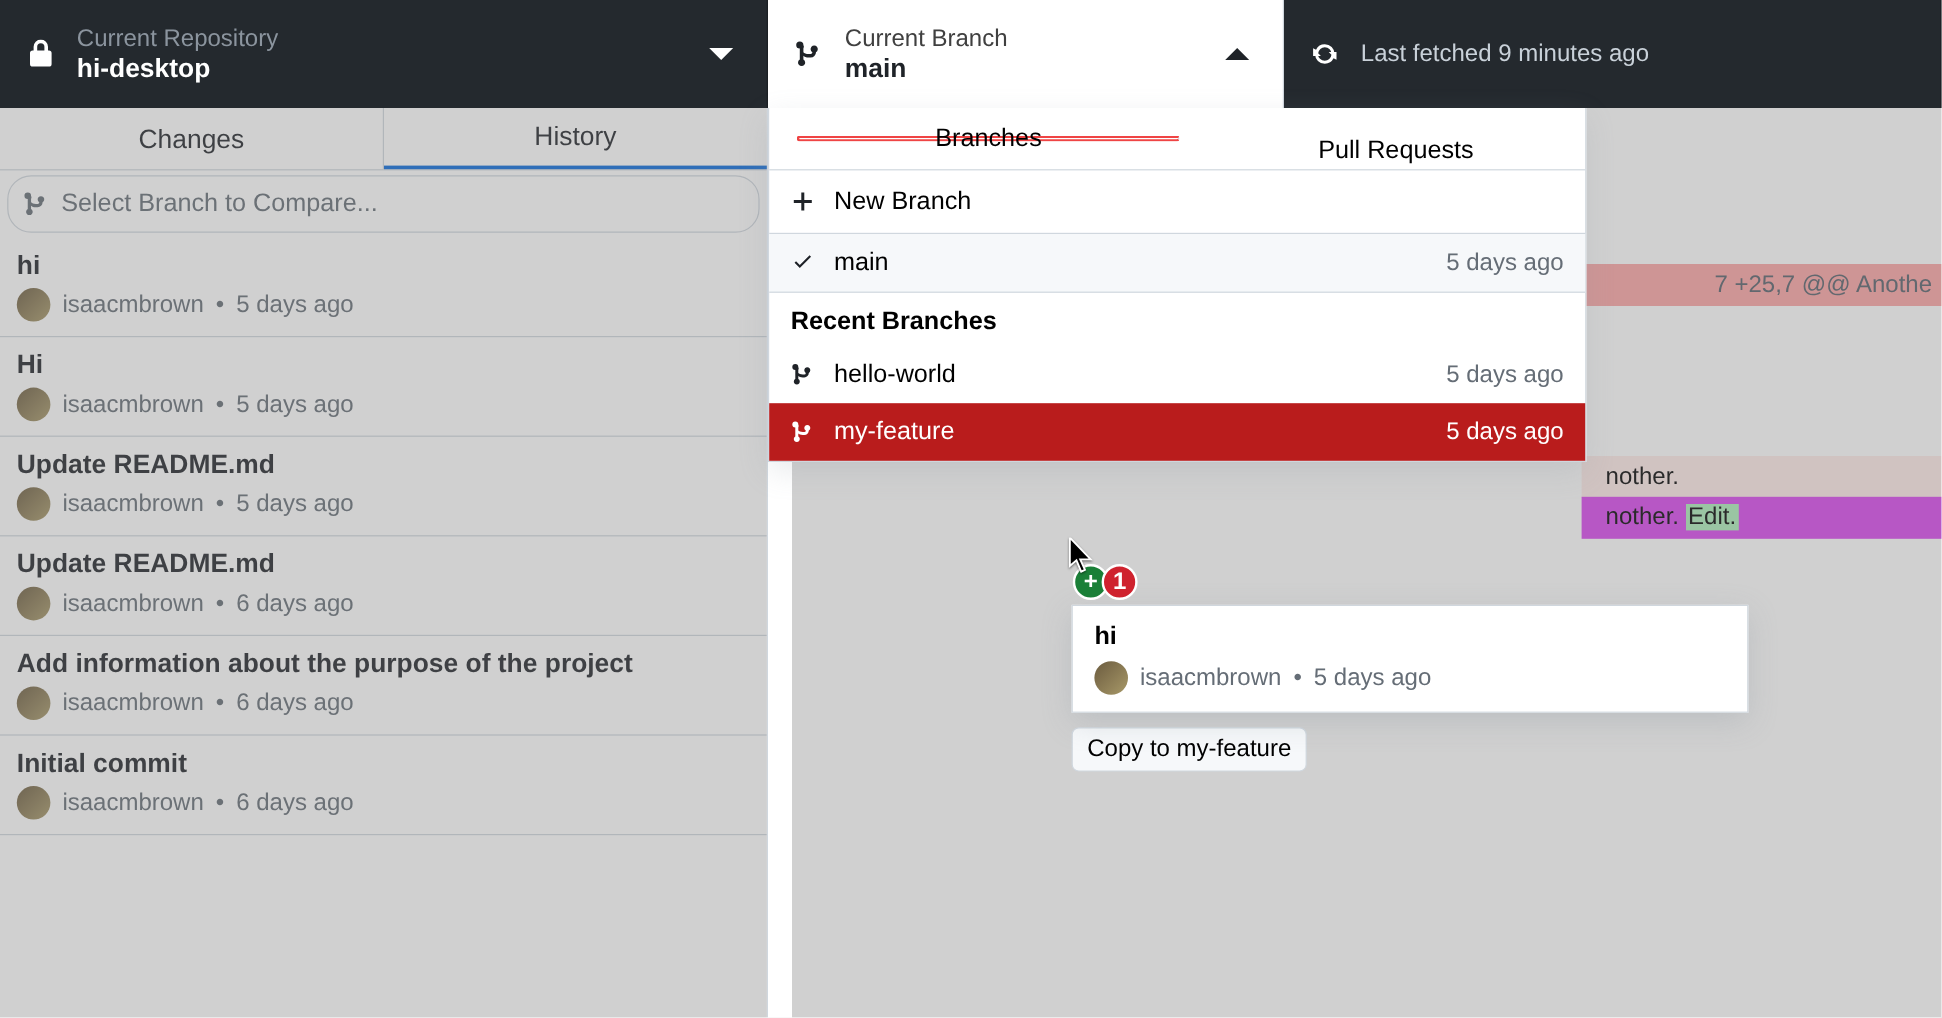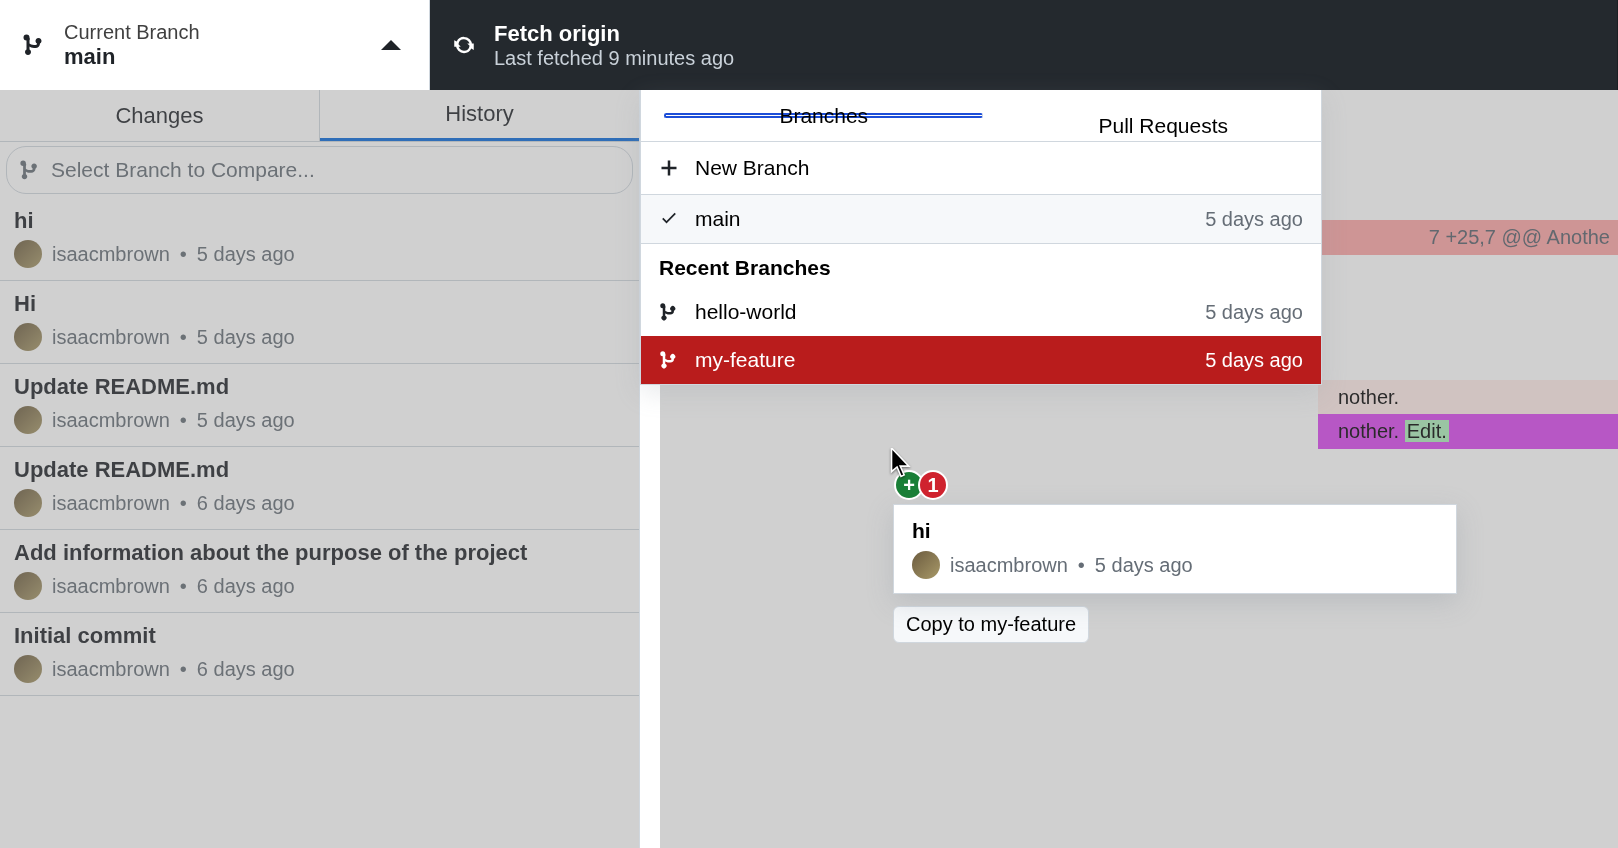--- a/index.html
+++ b/index.html
@@ -32,21 +32,21 @@
   .right { flex: 1; position: relative; background: #fff; font-family: ui-monospace, SFMono-Regular, Menlo, monospace; font-size: 20px; }
   .diff-line { padding: 6px 12px; white-space: pre; }
   .hunk { background: #fca5a5; color: #57606a; position: absolute; top: 130px; right: 0; width:300px; text-align:right; padding-right:8px;}
   .diff-del { background: #ffebe9; position: absolute; top: 290px; right: 0; width:300px; padding-left:20px;}
   .diff-add { background: #d946ef; position: absolute; top: 324px; right: 0; width:300px; padding-left:20px;}
   .diff-add .edit-chip{ background:#aceebb; padding:0 2px;}
   .right-dim{ position:absolute; inset:0; background: rgba(120,120,120,0.35); }
   .dropdown { position: absolute; left: 640px; top: 0; width: 682px; background: #fff; border: 1px solid #d0d7de; border-top:none; z-index: 20; box-shadow: 0 8px 24px rgba(140,149,159,0.2); }
   .drop-tabs { display: flex; height: 52px; border-bottom: 1px solid #d0d7de; }
   .drop-tab { flex: 1; display:flex; align-items:center; justify-content:center; font-size: 21px; margin-top: 20px; }
-  .drop-tab.active { margin:23px; border: 2px solid #1d4ed8; border-radius:4px; }
+  .drop-tab.active { margin:23px; border: 2px solid #ef4444; border-radius:4px; }
   .drop-tab:first-child{border-right:1px solid #d0d7de;}
   .new-branch { display:flex; align-items:center; gap:14px; padding: 14px 18px; font-size: 21px; border-bottom: 1px solid #d0d7de;}
   .section-head { padding: 12px 18px 8px 18px; font-size: 21px; font-weight:600; }
   .branch-row { display:flex; align-items:center; padding: 12px 18px; font-size: 21px; gap: 14px; }
   .branch-row .time { margin-left:auto; color:#656d76; font-size:20px; }
   .branch-row.default { background:#f6f8fa; border-bottom:1px solid #d0d7de;}
   .branch-row.highlight { background:#b91c1c; color:#fff; }
   .branch-row.highlight .time { color:#fff; }
   .cursor { position:absolute; left: 890px; top: 358px; z-index:40; pointer-events:none; }
   .cursor svg { filter: drop-shadow(0 1px 1px rgba(0,0,0,0.5)); }
@@ -58,40 +58,51 @@
   .drag-title{ font-size:21px; font-weight:600; margin-bottom:8px;}
   .drag-meta{ display:flex; align-items:center; gap:10px; font-size:20px; color:#656d76;}
   .tooltip{ position:absolute; left: 893px; top: 516px; background:#f6f8fa; border:1px solid #d0d7de; border-radius:6px; padding:6px 12px; font-size:20px; z-index:34;}
   .branch-ico { width:22px; display:inline-flex; }
   .plus-ico, .check-ico{ width:22px; display:inline-flex; }
 </style>
 </head>
 <body>
 
 <div class="topbar">
+  <div class="topbar-section topbar-repo">
+    <span class="tb-icon">
+      <svg viewBox="0 0 16 16" width="24" height="24" fill="#fff">
+          <path d="M4 6V4a4 4 0 1 1 8 0v2h.5A1.5 1.5 0 0 1 14 7.5v6A1.5 1.5 0 0 1 12.5 15h-9A1.5 1.5 0 0 1 2 13.5v-6A1.5 1.5 0 0 1 3.5 6H4Zm2 0h4V4a2 2 0 1 0-4 0v2Z"></path>
+        </svg>
+    </span>
+    <div>
+      <div class="tb-text-sub">Current Repository</div>
+      <div class="tb-text-main">hi-desktop</div>
+    </div>
+    <div class="tb-chev tb-chev-down"></div>
+  </div>
   <div class="topbar-section topbar-branch">
     <span class="tb-icon">
       <svg viewBox="0 0 16 16" width="24" height="24" fill="#1f2328">
           <path d="M5 3a2 2 0 1 0-2 2v6a2 2 0 1 0 2 0V9c.5.5 1.5 1 3 1h1a3 3 0 0 0 3-3 2 2 0 1 0-2 0 1 1 0 0 1-1 1H8c-1.5 0-2.5-.5-3-1V5a2 2 0 0 0 0-2Z"></path>
         </svg>
     </span>
     <div>
       <div class="tb-text-sub">Current Branch</div>
       <div class="tb-text-main" style="color:#1f2328">main</div>
     </div>
     <div class="tb-chev tb-chev-up"></div>
   </div>
   <div class="topbar-section topbar-fetch">
     <span class="tb-icon">
       <svg viewBox="0 0 16 16" width="26" height="26" fill="#fff">
           <path d="M8 3a5 5 0 0 0-4.5 2.8L2 5v4h4L4.6 7.6A3.5 3.5 0 0 1 8 4.5 3.5 3.5 0 0 1 11.5 8H13a5 5 0 0 0-5-5Zm0 10a5 5 0 0 0 4.5-2.8L14 11V7h-4l1.4 1.4A3.5 3.5 0 0 1 8 11.5 3.5 3.5 0 0 1 4.5 8H3a5 5 0 0 0 5 5Z"></path>
         </svg>
     </span>
     <div>
-      <div class="tb-text-main">Fetch origin</div>
       <div class="tb-text-sub" style="color:#c9d1d9">Last fetched 9 minutes ago</div>
     </div>
   </div>
 </div>
 
 <div class="main">
   <div class="left">
     <div class="tabs">
       <div class="tab">Changes</div>
       <div class="tab active">History</div>

